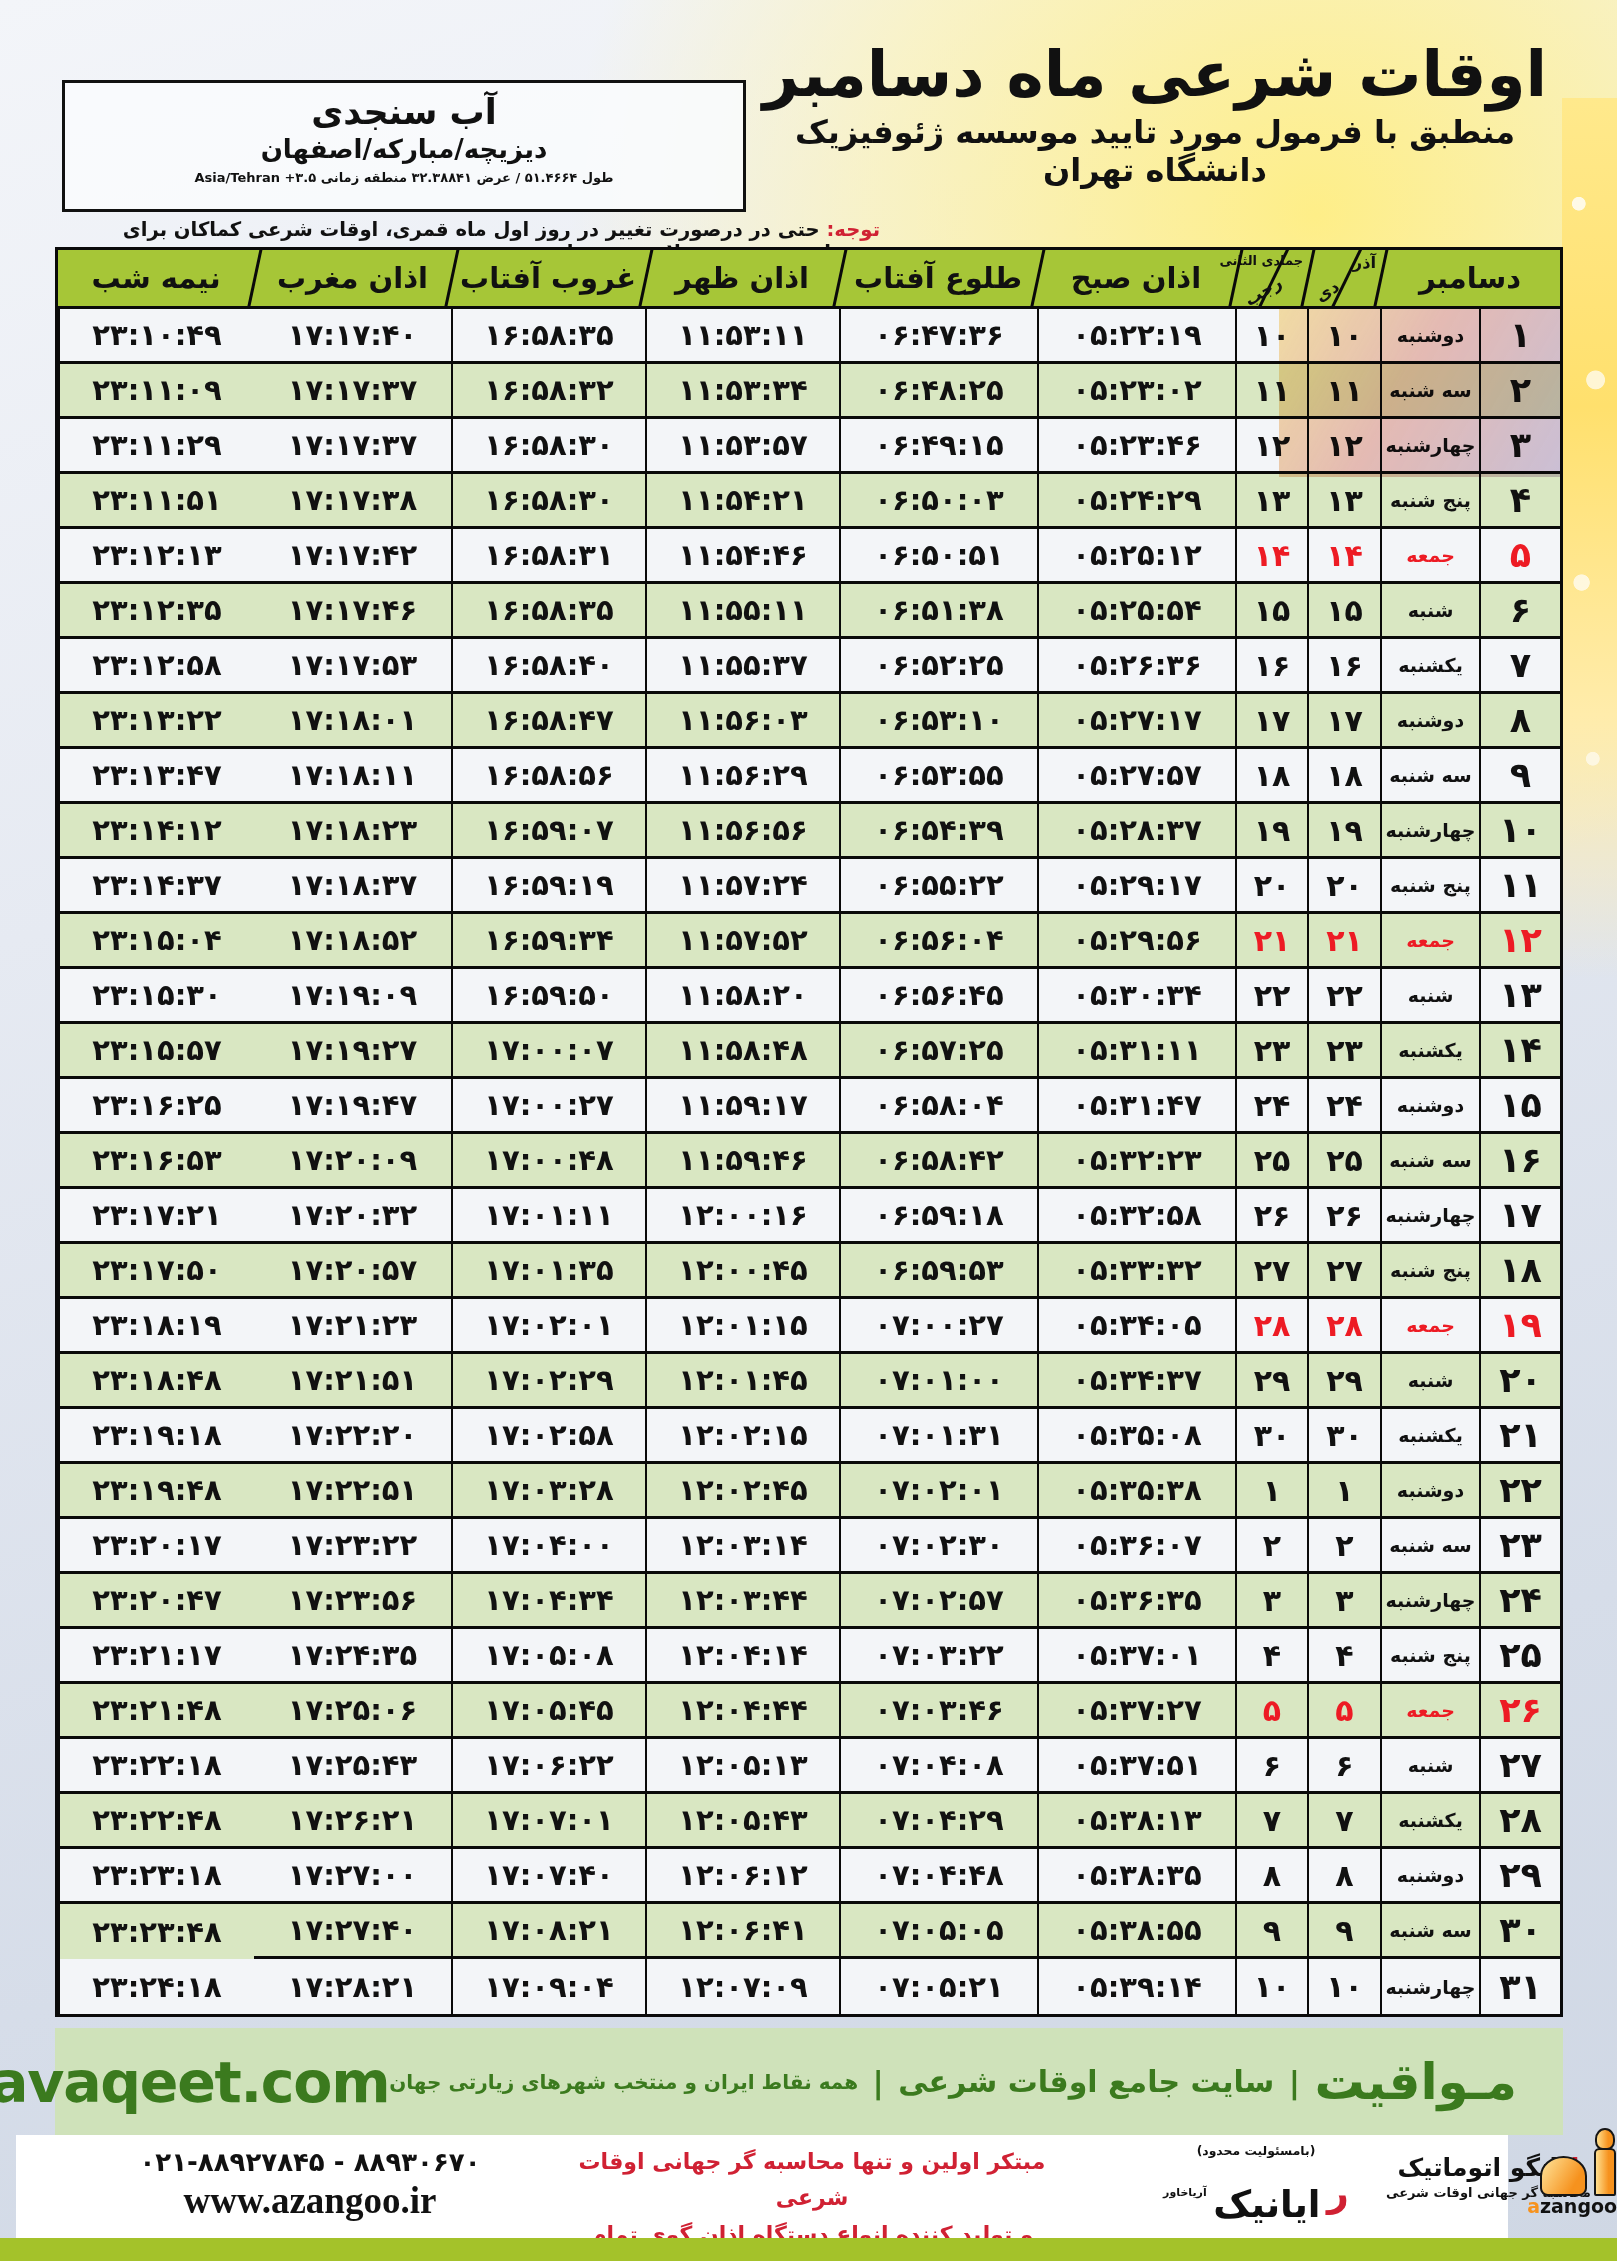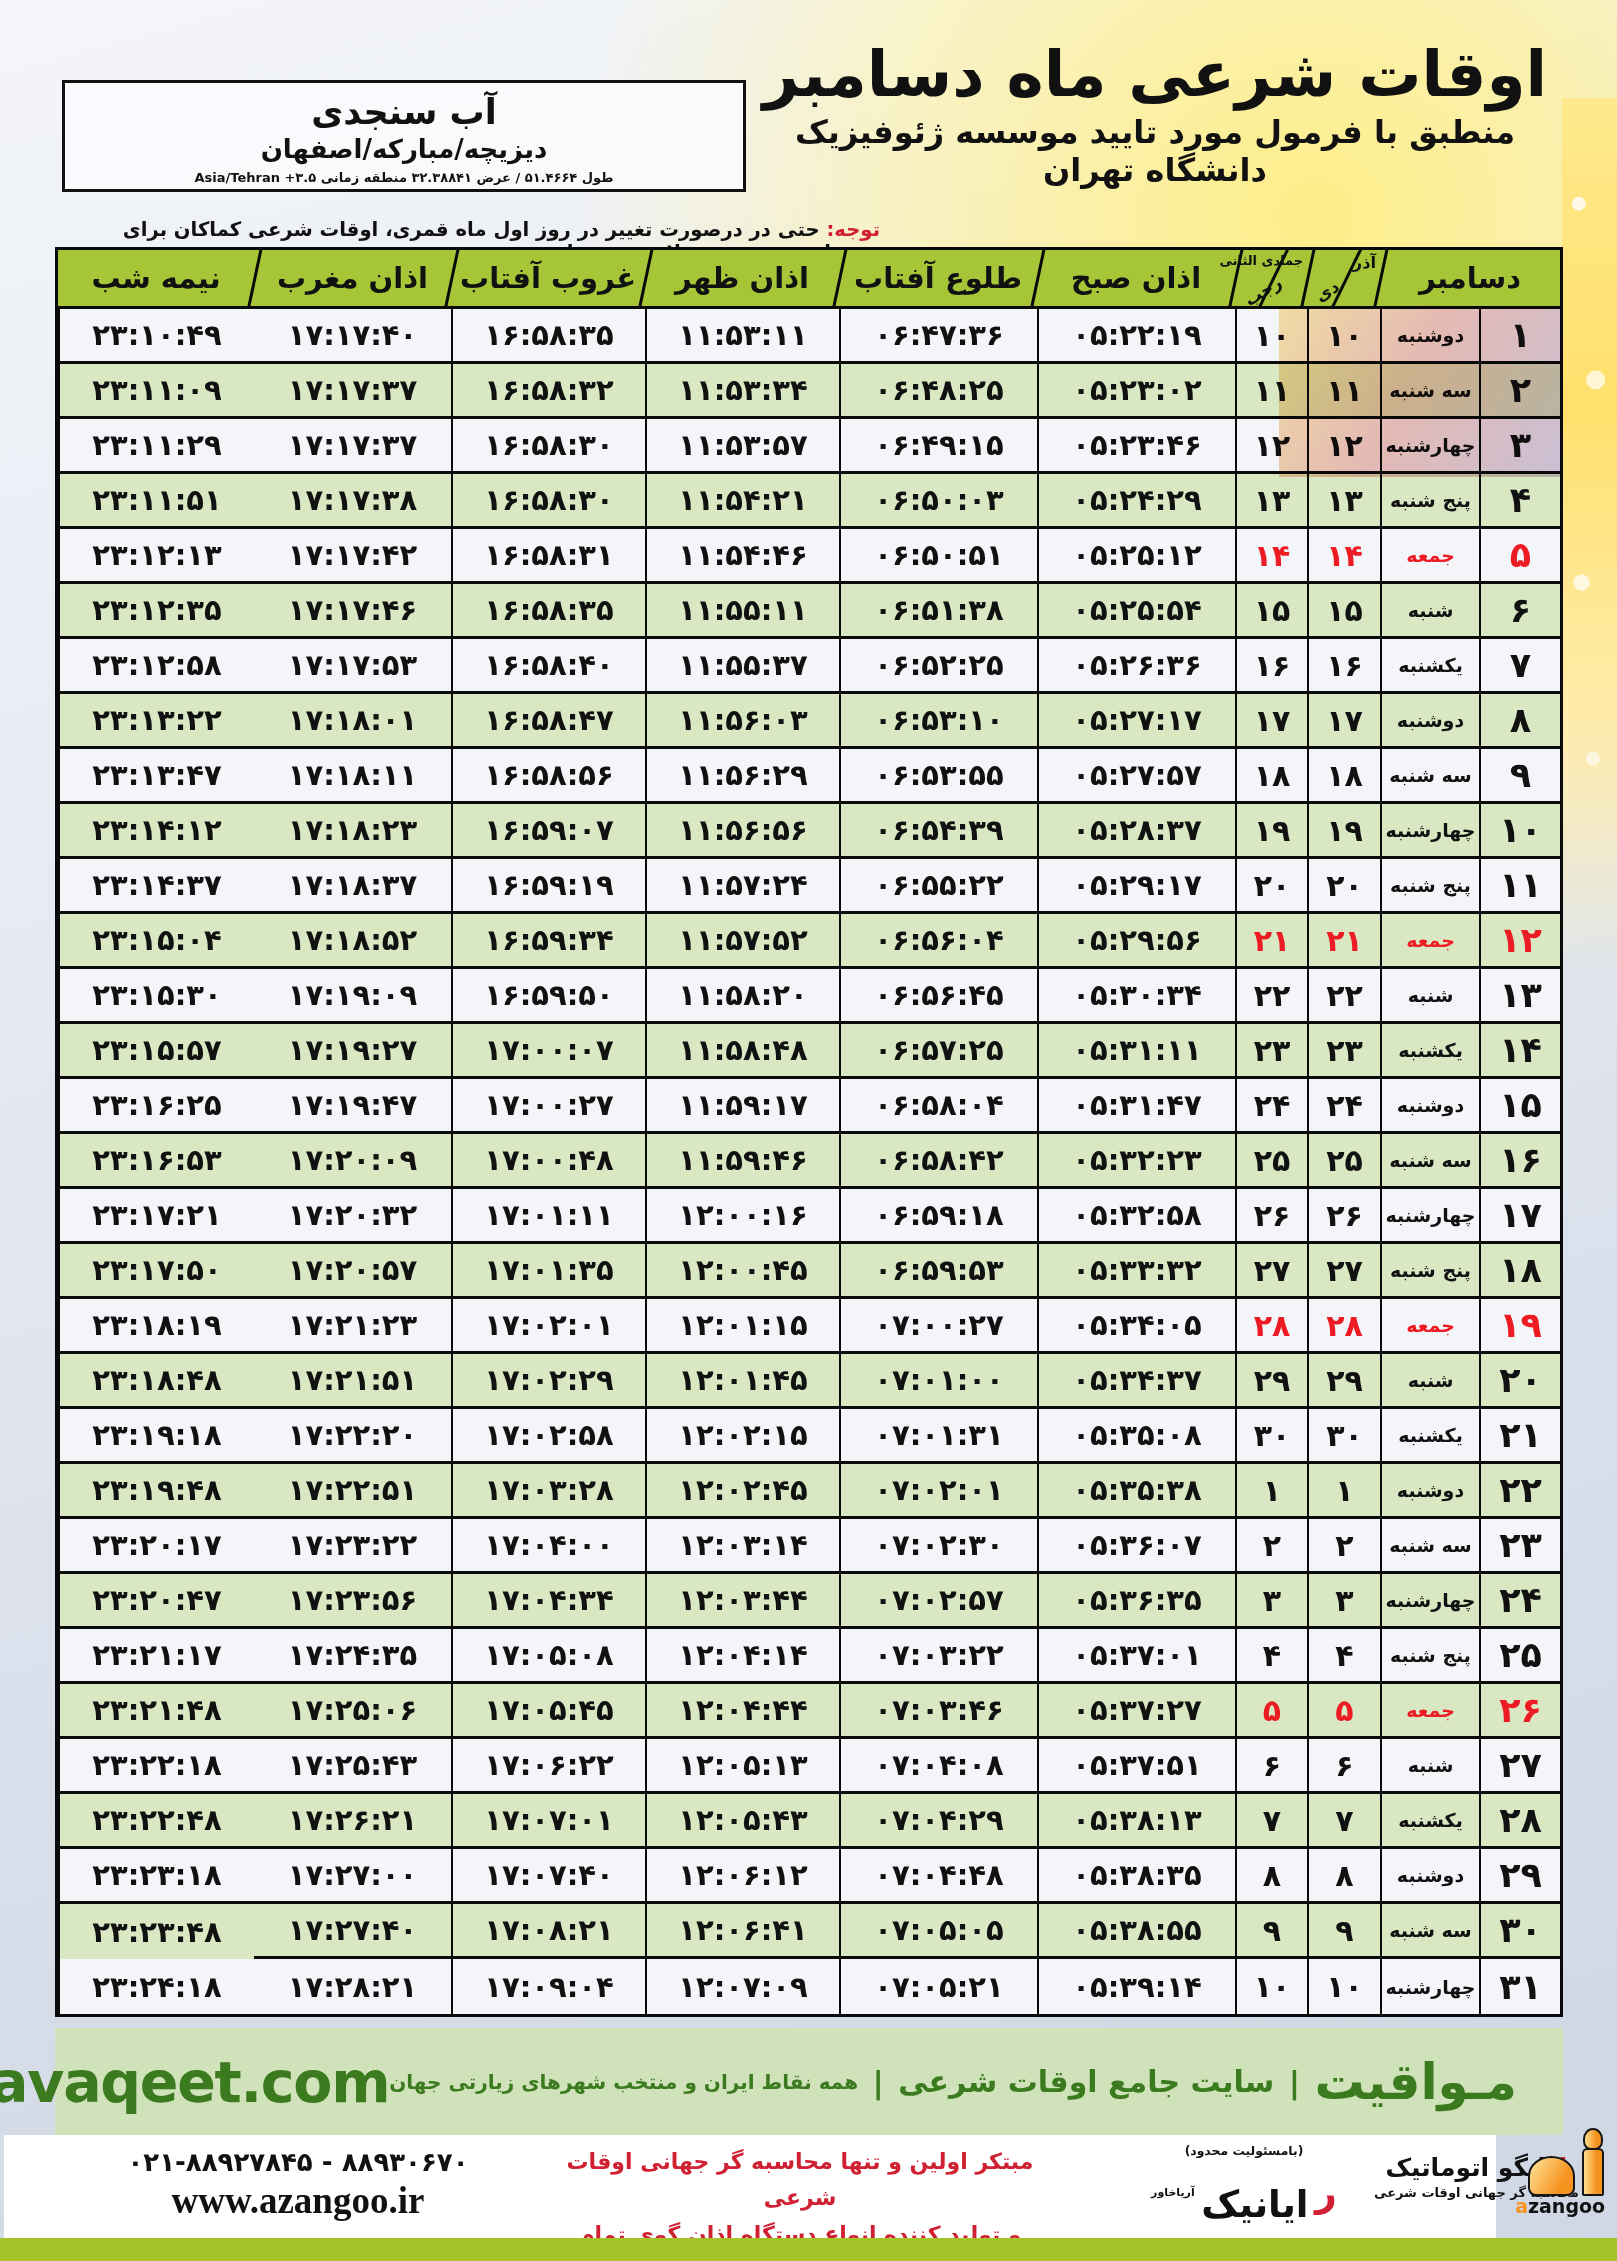--- a/index.html
+++ b/index.html
@@ -13,21 +13,21 @@
   .bg-glow { position:absolute; top:-78px; right:-52px; width:1109px; height:979px; pointer-events:none;
     background:radial-gradient(ellipse at 68% 30%, rgba(255,238,130,.95) 0%, rgba(255,243,170,.6) 42%, rgba(255,248,215,0) 70%); }
   .bg-strip { position:absolute; top:98px; right:0; width:56px; height:881px; pointer-events:none;
     background:
       radial-gradient(circle at 30% 12%, rgba(255,255,255,.8) 0 6.5px, rgba(255,255,255,0) 7.2px),
       radial-gradient(circle at 60% 32%, rgba(255,255,255,.7) 0 9px, rgba(255,255,255,0) 9.8px),
       radial-gradient(circle at 35% 55%, rgba(255,255,255,.7) 0 7.8px, rgba(255,255,255,0) 8.5px),
       radial-gradient(circle at 55% 75%, rgba(255,255,255,.6) 0 6.5px, rgba(255,255,255,0) 7.2px),
       linear-gradient(180deg,#ffe98c 0%,#ffe06d 35%,#ffecab 70%,rgba(255,249,225,0) 100%); }
   
-  .loc-box { position:absolute; left:62px; top:80px; width:684px; height:112px;
+  .loc-box { position:absolute; left:62px; top:80px; width:684px; height:132px;
     border:3.3px solid #111; background:rgba(249,251,253,.88); text-align:center; padding-top:9px; direction:rtl; }
   .loc-name { font-size:35px; font-weight:800; line-height:1.15; }
   .loc-region { font-size:26px; font-weight:700; margin-top:1.3px; }
   .loc-coords { font-size:13px; font-weight:700; margin-top:6.5px; direction:rtl;text-align:center; }
   .title-block { position:absolute; right:39px; top:40px; width:848px; text-align:center; direction:rtl; }
   .main-title { font-size:63px; font-weight:800; line-height:1.1; }
   .sub-title { font-size:32px; font-weight:700; margin-top:3.9px; }
   .date-line { font-size:29px; font-weight:600; margin-top:13px; }
   .notice { position:absolute; left:51px; top:218px; width:829px; direction:rtl; text-align:right;
     font-size:19.6px; font-weight:700; }
@@ -65,21 +65,21 @@
   .mavaqeet { position:absolute; left:55px; top:2028px; width:1508px; height:107px;
     background:var(--band-green,#cfe2ba); color:var(--dark-green,#3b7a1e);
     display:flex; direction:rtl; align-items:center; justify-content:space-between; padding:0 46px; }
   .mv-fa { display:flex; direction:rtl; align-items:center; gap:14.4px; white-space:nowrap; }
   .mv-brand { font-size:50px; font-weight:800; }
   .mv-sep { font-size:31px; font-weight:700; }
   .mv-tag1 { font-size:30px; font-weight:800; }
   .mv-tag2 { font-size:20px; font-weight:600; }
   .mv-url { font-size:57px; font-weight:800; direction:ltr; letter-spacing:-1.3px; }
   
-  .footer { position:absolute; left:4px; top:2135px; width:1492px; height:103px; background:#fff;text-decoration:underline; }
+  .footer { position:absolute; left:16px; top:2135px; width:1492px; height:103px; background:#fff;text-decoration:underline; }
   .phone-block { position:absolute; left:72px; top:11.7px; width:444px; text-align:center; }
   .phone { font-size:26px; font-weight:800; direction:ltr; letter-spacing:1.3px; }
   .site { font-size:37px; font-weight:700; font-family:"Liberation Serif", serif; margin-top:2.6px; }
   .slogan { position:absolute; left:535px; top:9px; width:522px; direction:rtl; text-align:center;
     color:var(--accent-red,#cf2138); font-size:22px; font-weight:800; line-height:1.65; }
   .rayanik { position:absolute; left:1129px; top:7.8px; width:222px; direction:rtl; text-align:center; }
   .ry-note { font-size:12.4px; font-weight:600; }
   .ry-row { display:flex; direction:rtl; align-items:center; justify-content:center; gap:6.5px; margin-top:1.3px; }
   .ry-accent { color:var(--accent-red,#e02a2a); font-size:38px; font-weight:800; }
   .ry-name { font-size:37px; font-weight:800;margin-top:24px; }

